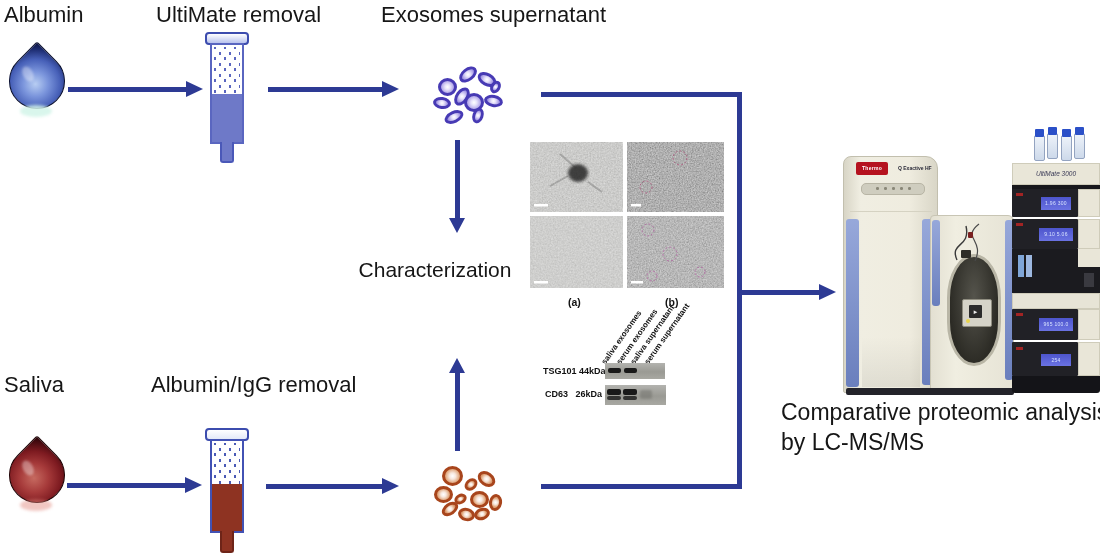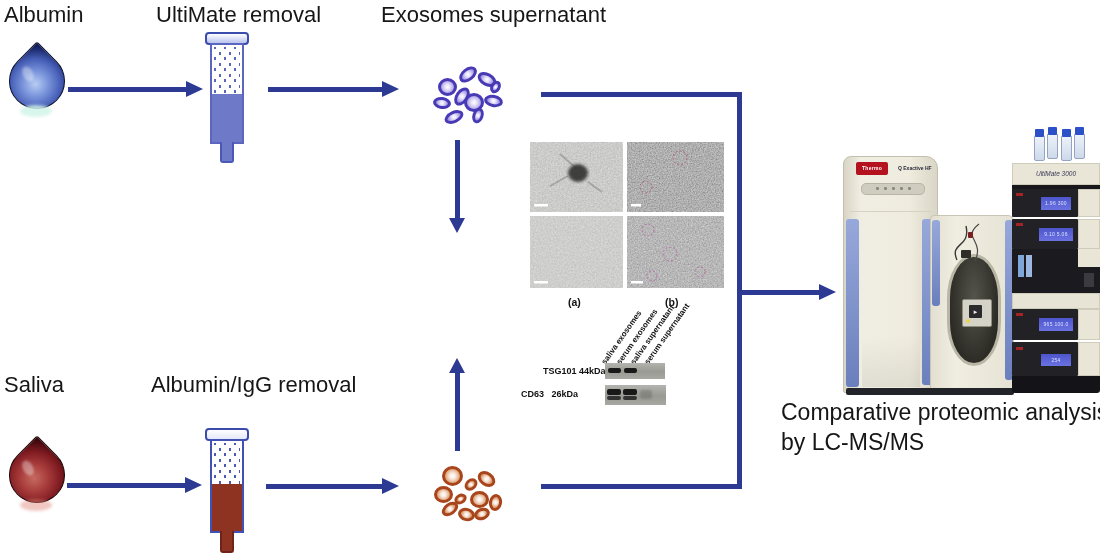--- a/index.html
+++ b/index.html
@@ -118,20 +118,21 @@
     <div class="exo p" style="left:52px;top:29px;width:19px;height:12px;transform:rotate(10deg);"></div>
     <div class="exo p" style="left:38px;top:44px;width:16px;height:11px;transform:rotate(-72deg);"></div>
     <div class="exo p" style="left:12px;top:45px;width:20px;height:12px;transform:rotate(-25deg);"></div>
     <div class="exo p" style="left:57px;top:16px;width:13px;height:10px;transform:rotate(-60deg);"></div>
   </div>
 
   <div class="vshaft" style="left:455px;top:140px;height:80px;"></div>
   <div class="ah-d" style="left:449px;top:218px;"></div>
 
   <div class="abs" style="left:345px;top:257px;width:180px;text-align:center;font-size:21px;line-height:1.28;color:#161616;">
+    <div>Characterization</div>
   </div>
 
   <div class="ah-u" style="left:449px;top:358px;"></div>
   <div class="vshaft" style="left:455px;top:371px;height:80px;"></div>
 
   <div class="abs" style="left:530px;top:142px;">
     <svg width="194" height="149" viewBox="0 0 194 149">
       <defs>
         <filter id="n1" x="0" y="0" width="100%" height="100%">
           <feTurbulence type="fractalNoise" baseFrequency="0.65" numOctaves="3" seed="11"></feTurbulence>
@@ -203,21 +204,21 @@
     <span class="lane-lbl" style="left:622px;">serum exosomes</span>
     <span class="lane-lbl" style="left:636px;">saliva supernatant</span>
     <span class="lane-lbl" style="left:650px;">serum supernatant</span>
 
     <div class="blot-row-lbl" style="left:543px;top:366px;">TSG101 44kDa</div>
     <div class="strip" style="left:605px;top:363px;width:60px;height:16px;">
       <div class="band" style="left:3px;top:5px;width:13px;height:5px;"></div>
       <div class="band" style="left:19px;top:5px;width:13px;height:5px;"></div>
     </div>
 
-    <div class="blot-row-lbl" style="left:521px;top:389px;white-space:pre;">CD63   26kDa</div>
+    <div class="blot-row-lbl" style="left:545px;top:389px;white-space:pre;">CD63   26kDa</div>
     <div class="strip" style="left:605px;top:385px;width:61px;height:20px;">
       <div class="band" style="left:2px;top:4px;width:14px;height:6px;"></div>
       <div class="band" style="left:2px;top:11px;width:14px;height:4px;opacity:.8;"></div>
       <div class="band" style="left:18px;top:4px;width:14px;height:6px;"></div>
       <div class="band" style="left:18px;top:11px;width:14px;height:4px;opacity:.8;"></div>
       <div class="band" style="left:35px;top:5px;width:12px;height:9px;background:#6f6f6a;opacity:.5;filter:blur(1px);"></div>
     </div>
   </div>
 
   <div class="hshaft" style="left:541px;top:92px;width:201px;height:5px;"></div>

